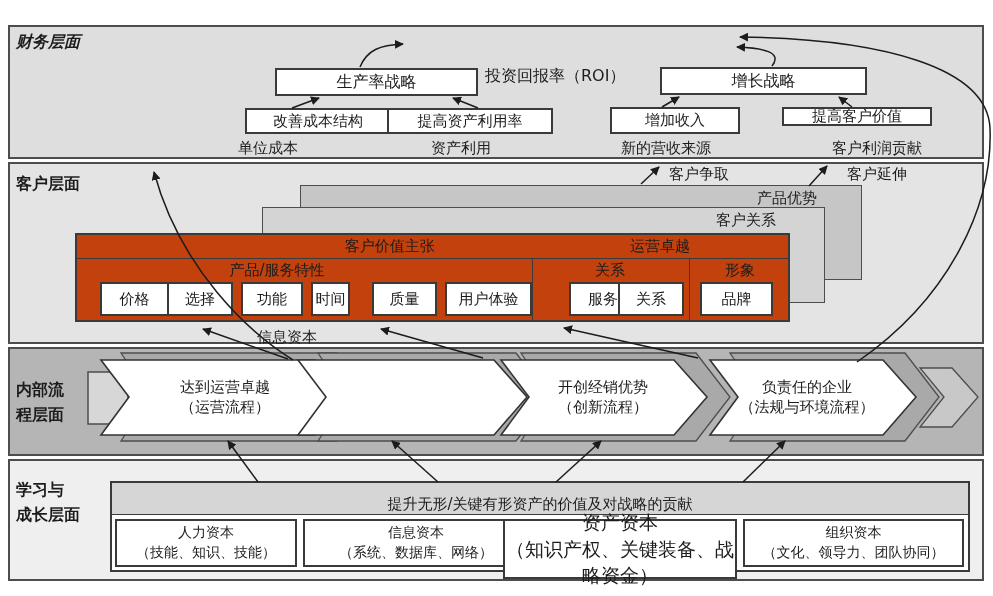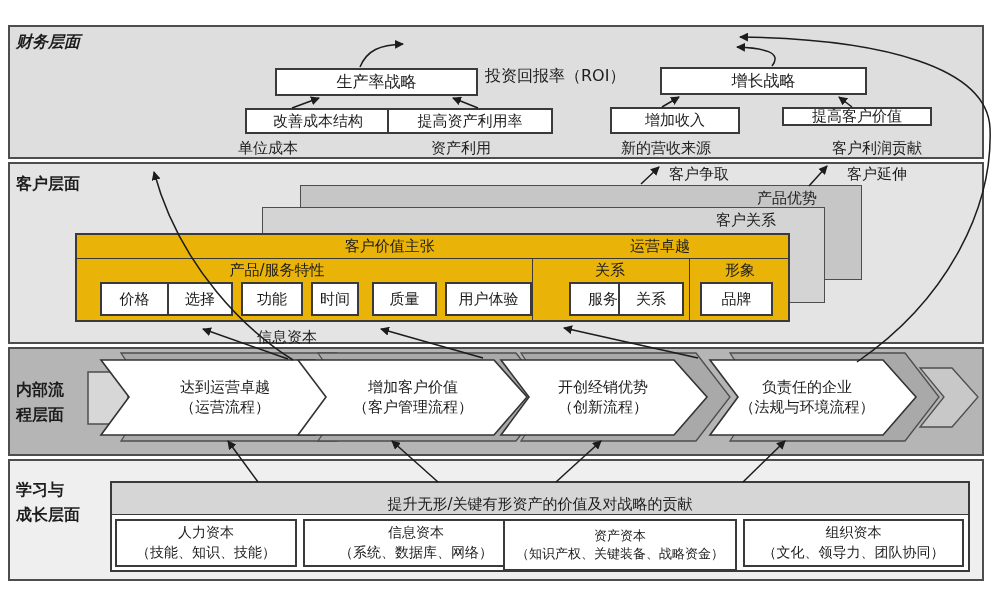--- a/index.html
+++ b/index.html
@@ -12,21 +12,21 @@
   .band-label{position:absolute;font-weight:bold;font-size:16px;z-index:2;white-space:pre-line;line-height:1.55;}
   .bx{position:absolute;background:#fff;border:2px solid #3a3a3a;box-sizing:border-box;
       display:flex;align-items:center;justify-content:center;text-align:center;
       font-size:15px;line-height:1.25;z-index:2;}
   .lbl{position:absolute;font-size:15px;z-index:2;white-space:nowrap;}
   .ctr{transform:translateX(-50%);}
   .layer{position:absolute;border:1.5px solid #4d4d4d;box-sizing:border-box;z-index:1;}
   svg{position:absolute;left:0;top:0;}
   #bgsvg{z-index:1;}
   #fgsvg{z-index:3;pointer-events:none;}
-  .vptable{position:absolute;left:75px;top:233px;width:715px;height:89px;background:#eab308;
+  .vptable{position:absolute;left:75px;top:233px;width:715px;height:89px;background:#c2410c;
            border:2px solid #3a3a3a;box-sizing:border-box;z-index:2;}
   .vptable .hline{position:absolute;left:0;top:23px;width:100%;border-top:1.5px solid #3a3a3a;}
   .vptable .vline{position:absolute;top:23px;bottom:0;border-left:1.5px solid #3a3a3a;}
   .vptable .txt{position:absolute;font-size:15px;white-space:nowrap;}
   .chev-txt{position:absolute;width:190px;text-align:center;font-size:15px;line-height:1.35;z-index:2;}
   .cap{position:absolute;background:#fff;border:2px solid #3a3a3a;box-sizing:border-box;
        display:flex;flex-direction:column;align-items:center;justify-content:center;
        text-align:center;font-size:14px;line-height:1.4;z-index:2;}
 </style>
 </head>
@@ -76,21 +76,21 @@
     <div class="txt ctr" style="left:44%;top:2px;">客户价值主张</div>
     <div class="txt ctr" style="left:82%;top:2px;">运营卓越</div>
     <div class="txt ctr" style="left:200px;top:26px;">产品/服务特性</div>
     <div class="txt ctr" style="left:533px;top:26px;">关系</div>
     <div class="txt ctr" style="left:663px;top:26px;">形象</div>
   </div>
 
   <div class="bx" style="left:100px;top:282px;width:69px;height:34px;">价格</div>
   <div class="bx" style="left:167px;top:282px;width:66px;height:34px;">选择</div>
   <div class="bx" style="left:241px;top:282px;width:62px;height:34px;">功能</div>
-  <div class="bx" style="left:311px;top:282px;width:48px;height:34px;">时间</div>
+  <div class="bx" style="left:311px;top:282px;width:39px;height:34px;">时间</div>
   <div class="bx" style="left:372px;top:282px;width:65px;height:34px;">质量</div>
   <div class="bx" style="left:445px;top:282px;width:87px;height:34px;">用户体验</div>
   <div class="bx" style="left:541px;top:282px;width:68px;height:34px;margin-left:28px;">服务</div>
   <div class="bx" style="left:618px;top:282px;width:66px;height:34px;">关系</div>
   <div class="bx" style="left:700px;top:282px;width:73px;height:34px;">品牌</div>
 
   <div class="lbl ctr" style="left:287px;top:328px;">信息资本</div>
 
   <svg id="bgsvg" width="993" height="596" viewBox="0 0 993 596">
     <rect x="88" y="372" width="40" height="52" fill="#d7d7d7" stroke="#4d4d4d" stroke-width="1.5"></rect>
@@ -104,24 +104,20 @@
     <polygon points="101,360 315,360 348,397 315,435 101,435 129,397" fill="#ffffff" stroke="#333" stroke-width="1.6"></polygon>
     <polygon points="298,360 494,360 527,397 494,435 298,435 326,397" fill="#ffffff" stroke="#333" stroke-width="1.6"></polygon>
     <polygon points="501,360 674,360 707,397 674,435 501,435 529,397" fill="#ffffff" stroke="#333" stroke-width="1.6"></polygon>
     <polygon points="710,360 883,360 916,397 883,435 710,435 738,397" fill="#ffffff" stroke="#333" stroke-width="1.6"></polygon>
   </svg>
 
   <div class="chev-txt" style="left:130px;top:377px;">
     <div>达到运营卓越</div>
     <div>（运营流程）</div>
   </div>
-  <div class="chev-txt" style="left:318px;top:377px;">
-    <div>增加客户价值</div>
-    <div>（客户管理流程）</div>
-  </div>
   <div class="chev-txt" style="left:508px;top:377px;">
     <div>开创经销优势</div>
     <div>（创新流程）</div>
   </div>
   <div class="chev-txt" style="left:712px;top:377px;">
     <div>负责任的企业</div>
     <div>（法规与环境流程）</div>
   </div>
 
   <div style="position:absolute;left:110px;top:481px;width:860px;height:91px;background:#fff;border:2px solid #3a3a3a;box-sizing:border-box;z-index:2;">
@@ -130,21 +126,21 @@
     </div>
   </div>
   <div class="cap" style="left:115px;top:519px;width:182px;height:48px;">
     <div>人力资本</div>
     <div>（技能、知识、技能）</div>
   </div>
   <div class="cap" style="left:303px;top:519px;width:226px;height:48px;">
     <div>信息资本</div>
     <div>（系统、数据库、网络）</div>
   </div>
-  <div class="cap" style="left:503px;top:519px;width:234px;height:52px;font-size:13px;">
+  <div class="cap" style="left:503px;top:519px;width:234px;height:60px;font-size:19px;">
     <div>资产资本</div>
     <div>（知识产权、关键装备、战略资金）</div>
   </div>
   <div class="cap" style="left:743px;top:519px;width:221px;height:48px;">
     <div>组织资本</div>
     <div>（文化、领导力、团队协同）</div>
   </div>
 
   <svg id="fgsvg" width="993" height="596" viewBox="0 0 993 596">
     <defs>

